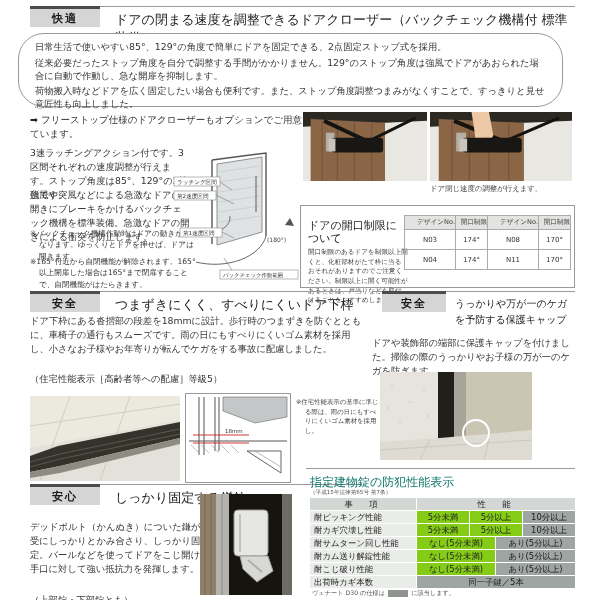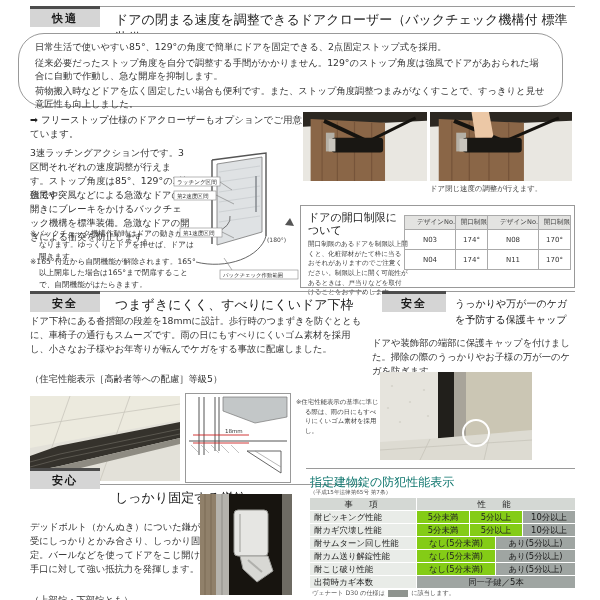--- a/index.html
+++ b/index.html
@@ -13,21 +13,21 @@
   .box{position:absolute;border:1px solid #999;box-sizing:border-box;background:#fff;}
   .intro-box{left:18px;top:33px;width:545px;height:74px;padding:4px 16px;border-radius:26px;}
   .intro-box p{margin:3px 0;font-size:9.3px;line-height:1.38;color:#333;}
   .txt{position:absolute;font-size:9.3px;line-height:1.5;color:#333;}
   .small-note{padding-left:9px;text-indent:-9px;}
   .opt{font-size:9.5px;}
   .opt .arrow{color:#222;margin-right:3px;}
   .caption{position:absolute;font-size:7.4px;color:#444;}
   .tiny-note{position:absolute;font-size:6.4px;line-height:1.5;color:#444;}
   
-  .limit-box{left:300px;top:205px;width:275px;height:83px;padding:4px 7px;}
+  .limit-box{left:300px;top:205px;width:275px;height:83px;padding:12px 7px;}
   .limit-title{font-size:11px;color:#1a1a1a;line-height:1.2;margin:1px 0 3px 0;width:100px;}
   .limit-text{font-size:6.6px;line-height:1.45;color:#444;width:100px;}
   .limit-table{position:absolute;left:103px;top:9px;border-collapse:collapse;font-size:7px;color:#333;}
   .limit-table td{border:1px solid #aaa;text-align:center;padding:0;height:19px;}
   .limit-table .h{background:#e3e3e1;height:13px;font-size:6.6px;color:#444;text-align:right;}
   .limit-table .dn{width:50px;}
   .limit-table .dg{width:31px;}
   
   .perf-title{position:absolute;left:310px;top:474px;font-size:12px;color:#0f766e;}
   .perf-sub{position:absolute;left:310px;top:489px;font-size:5.6px;color:#555;}
@@ -238,21 +238,21 @@
     <polygon points="0,70 60,66 152,58 152,88 0,88" fill="#dddbd2"></polygon>
     <g stroke="#c6c4ba" stroke-width="0.8">
       <line x1="0" y1="78" x2="152" y2="68"></line>
         <line x1="50" y1="67" x2="40" y2="88"></line>
         <line x1="110" y1="62" x2="104" y2="88"></line>
     </g>
     <circle cx="96" cy="61" r="13" fill="none" stroke="#ffffff" stroke-width="2"></circle>
   </svg>
 
   <div class="rule" style="left:30px;top:484px;width:332px;"></div>
-  <div class="badge" style="left:30px;top:468px;">安心</div>
+  <div class="badge" style="left:30px;top:484px;">安心</div>
   <div class="sec-title" style="left:115px;top:489px;width:240px;">しっかり固定する鎌錠</div>
   <div class="txt" style="left:30px;top:520px;width:180px;">デッドボルト（かんぬき）についた鎌が錠受にしっかりとかみ合さり、しっかり固定。バールなどを使ってドアをこじ開ける手口に対して強い抵抗力を発揮します。</div>
   <div class="txt" style="left:30px;top:593px;width:180px;">（上部錠・下部錠とも）</div>
 
   <svg style="position:absolute;left:200px;top:494px;" width="92" height="101" viewBox="0 0 92 101">
     <rect width="92" height="101" fill="#17140f"></rect>
     <rect x="0" y="0" width="16" height="101" fill="#90806a"></rect>
     <g stroke="#7a6a54" stroke-width="1">
         <line x1="5" y1="0" x2="5" y2="101"></line>
         <line x1="11" y1="0" x2="11" y2="101"></line>

